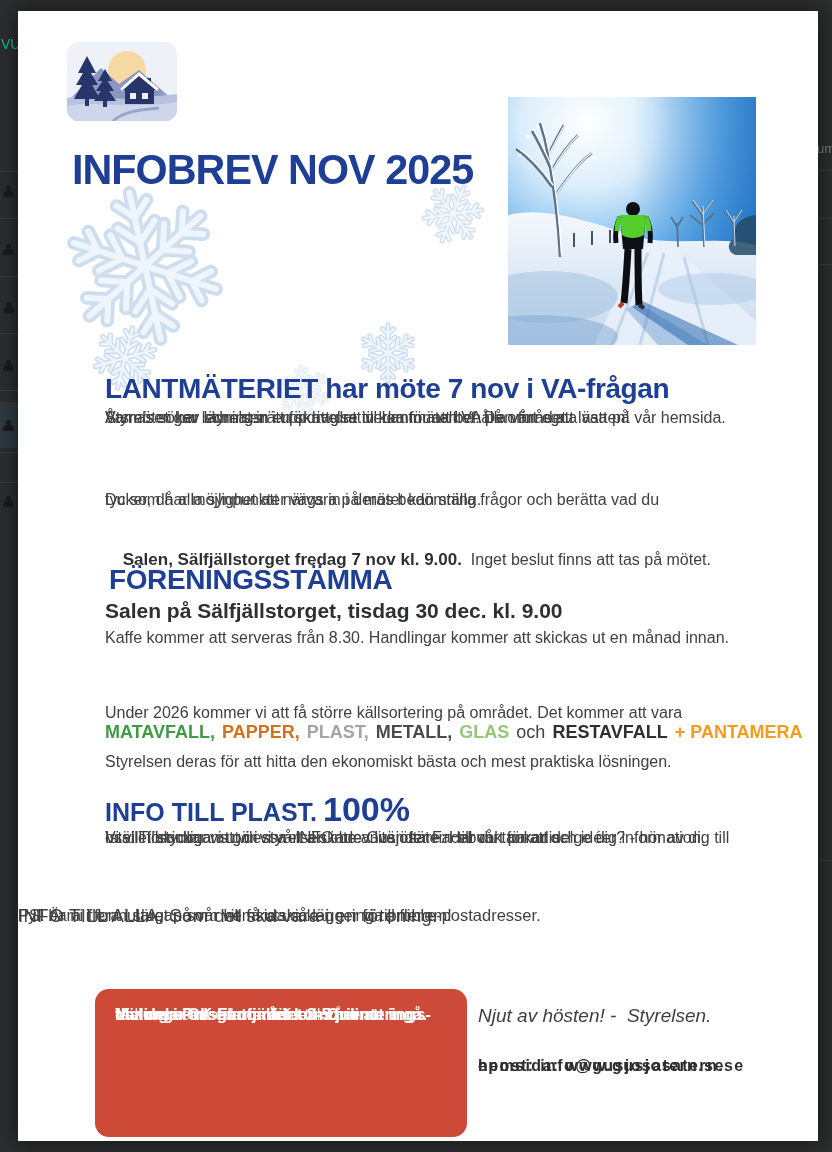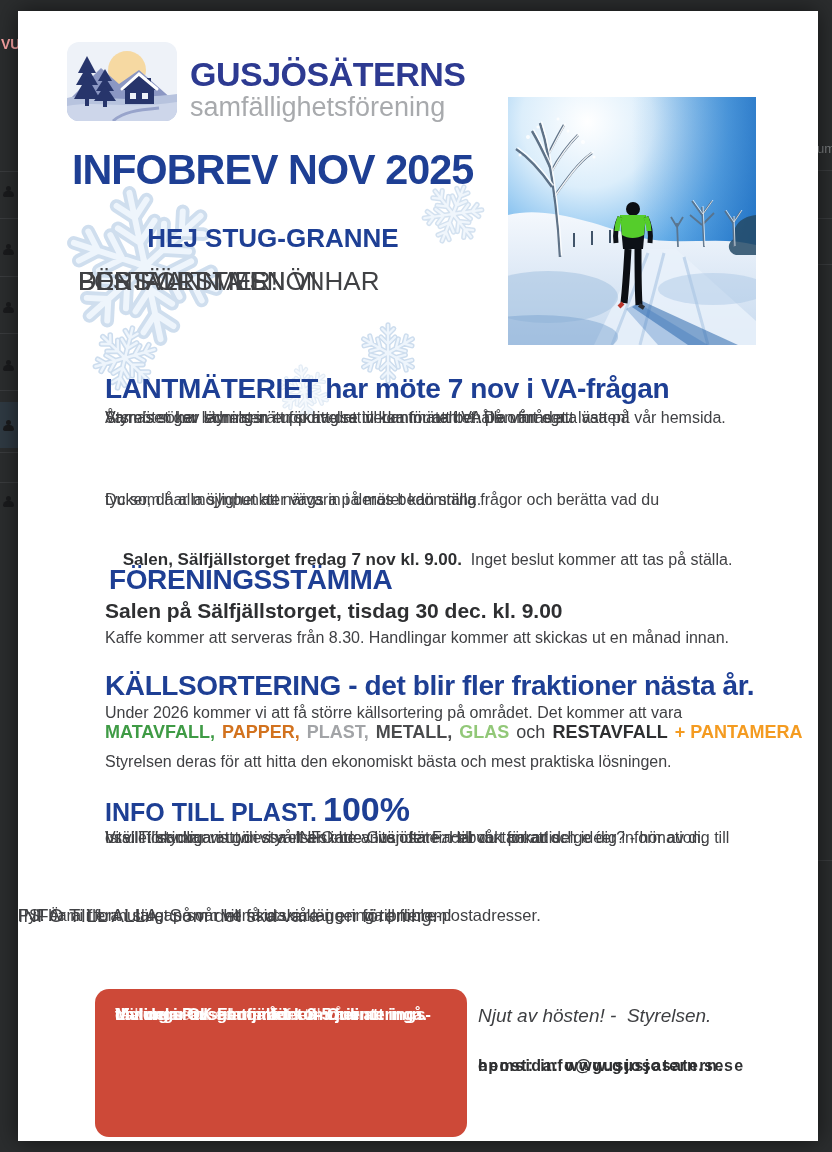--- a/index.html
+++ b/index.html
@@ -4,21 +4,21 @@
 <style>
   * { margin:0; padding:0; box-sizing:border-box; }
   html,body { width:832px; height:1152px; }
   body {
     position:relative; overflow:hidden;
     background:#2b2d2e;
     font-family:"Liberation Sans", sans-serif;
   }
   
   .bg-text { position:absolute; color:#8c8e90; font-size:14px; }
-  .bg-vu   { left:1px; top:36px; font-weight:700; color:#fca5a5; }
+  .bg-vu   { left:1px; top:36px; font-weight:400; color:#14b8a6; }
   .bg-tels { left:0;   top:455px; font-size:13px; color:#0ea5e9;padding-left:20px; }
   .bg-um   { left:817px; top:141px; font-size:13px; color:#787b7d; }
   .bg-hr   { position:absolute; left:0; width:18px; height:1px; background:#3a3c3e; }
   .bg-hr-r { position:absolute; left:818px; width:14px; height:1px; background:#3a3c3e; }
   .bg-selected { position:absolute; left:0; top:402px; width:18px; height:46px; background:#2f3a43; }
   .bg-person { position:absolute; left:2px; width:13px; height:11px; }
   .bg-person::before { content:""; position:absolute; left:4px; top:0; width:5px; height:5px; border-radius:50%; background:#1a1b1d; }
   .bg-person::after  { content:""; position:absolute; left:1px; top:5px; width:11px; height:6px; border-radius:5px 5px 2px 2px; background:#1a1b1d; }
 
   
@@ -169,51 +169,39 @@
         <rect x="58" y="47" width="29" height="15" fill="#27356b"></rect>
         <rect x="80" y="36" width="4" height="9" fill="#27356b"></rect>
         <polygon points="55,48 72,33 90,48" fill="#27356b"></polygon>
         <path d="M55,47 L72,32 L90,47" stroke="#ffffff" stroke-width="3" fill="none" stroke-linecap="round"></path>
         <rect x="63" y="51" width="6" height="6" fill="#eef2f8"></rect>
         <rect x="75" y="51" width="6" height="6" fill="#eef2f8"></rect>
       </g>
     </g>
   </svg>
 
-  <div class="wordmark">
-    <span class="org-name">GUSJÖSÄTERNS</span>
-    <span class="org-type">samfällighetsförening</span>
-  </div>
 
   <div class="title">INFOBREV NOV 2025</div>
 
   <svg class="flake" style="left:42px;top:170px;transform:rotate(-12deg);opacity:.95" width="170" height="170" viewBox="-50 -50 100 100">
       <use href="#flake"></use>
     </svg>
   <svg class="flake" style="left:402px;top:170px;transform:rotate(22deg);opacity:.85" width="66" height="66" viewBox="-50 -50 100 100">
       <use href="#flake"></use>
     </svg>
   <svg class="flake" style="left:72px;top:312px;transform:rotate(14deg)" width="70" height="70" viewBox="-50 -50 100 100">
       <use href="#flake"></use>
     </svg>
   <svg class="flake" style="left:338px;top:310px" width="64" height="64" viewBox="-50 -50 100 100">
       <use href="#flake"></use>
     </svg>
   <svg class="flake" style="left:258px;top:352px;transform:rotate(-8deg);opacity:.55" width="56" height="56" viewBox="-50 -50 100 100">
       <use href="#flake"></use>
     </svg>
 
-  <div class="greeting">
-    <span class="greet-head">HEJ STUG-GRANNE</span>
-    <span class="greet-lines">
-        <div>DEN FÖRSTA SNÖN</div>
-        <div>FÖRSVANN MEN VI HAR</div>
-        <div>BESTÄLLT MER!</div>
-      </span>
-  </div>
 
   <svg class="photo" width="248" height="248" viewBox="0 0 248 248">
     <defs>
       <radialGradient id="skyGlow" cx="0.32" cy="0.10" r="0.95">
         <stop offset="0" stop-color="#ffffff"></stop>
           <stop offset="0.28" stop-color="#dceefb"></stop>
         <stop offset="0.6" stop-color="#6fb5ec"></stop>
           <stop offset="1" stop-color="#1b76cc"></stop>
       </radialGradient>
       <linearGradient id="groundG" x1="0" y1="0" x2="0" y2="1">
@@ -287,28 +275,27 @@
       <path d="M130,152 C130,170 130,190 131,208" stroke="#0b0e13" stroke-width="7" fill="none"></path>
       <path d="M115,206 l-4,4" stroke="#b8342a" stroke-width="4"></path>
       <path d="M131,208 l5,3" stroke="#2a2d33" stroke-width="4"></path>
     </g>
   </svg>
 
   <div class="h-blue h-lant">LANTMÄTERIET har möte 7 nov i VA-frågan</div>
   <div class="bodytxt lant-p1"><div>Vamas söker ledningsrätt för att dra in kommunalt VA på området.</div><div>Årsmötet gav styrelsen i uppdrag att verka för att behålla vårt egna vatten!</div><div>Styrelsen har lämnat in en skrivelse till Lantmäteritet. Den finns att läsa på vår hemsida.</div></div>
   <div class="bodytxt lant-p2"><div>Du som har möjlighet att närvara på mötet kan ställa frågor och berätta vad du</div><div>tycker, då alla synpunkter vägs in i deras bedömning.</div></div>
   <div class="meeting">
-    <span class="b">Salen, Sälfjällstorget fredag 7 nov kl. 9.00.</span><span class="r">  Inget beslut kommer att tas på ställa.</span>
+    <span class="b">Salen, Sälfjällstorget fredag 7 nov kl. 9.00.</span><span class="r">  Inget beslut finns att tas på mötet.</span>
   </div>
 
   <div class="h-blue h-stamma">FÖRENINGSSTÄMMA</div>
   <div class="stamma-sub">Salen på Sälfjällstorget, tisdag 30 dec. kl. 9.00</div>
   <div class="bodytxt stamma-body">Kaffe kommer att serveras från 8.30. Handlingar kommer att skickas ut en månad innan.</div>
 
-  <div class="h-blue h-kall">KÄLLSORTERING - det blir fler fraktioner nästa år.</div>
   <div class="bodytxt kall-intro">Under 2026 kommer vi att få större källsortering på området. Det kommer att vara</div>
   <div class="kall-frac"><span style="color: rgb(63, 155, 69); font-weight: 800;">MATAVFALL,</span><span style="color: rgb(210, 114, 30); font-weight: 800;">PAPPER,</span><span style="color: rgb(162, 164, 167); font-weight: 800;">PLAST,</span><span style="color: rgb(74, 75, 77); font-weight: 800;">METALL,</span><span style="color: rgb(146, 200, 120); font-weight: 800;">GLAS</span><span style="color: rgb(64, 65, 68); font-weight: 400;">och</span><span style="color: rgb(46, 47, 49); font-weight: 800;">RESTAVFALL</span><span style="color: rgb(244, 155, 32); font-weight: 800;">+ PANTAMERA</span></div>
   <div class="bodytxt kall-outro">Styrelsen deras för att hitta den ekonomiskt bästa och mest praktiska lösningen.</div>
 
   <div class="h-info">
     <span class="sm">INFO TILL PLAST.</span><span class="bg">100%</span>
   </div>
   <div class="bodytxt info-body"><div>Vi vill förtydliga att vi i styrelsen inte använder Facebook för att delge dig information.</div><div>Istället skickar vi ut dessa  INFO-brev lite oftare. Har du tankar och idéer? - hör av dig till</div><div>oss. Tillsammans gör vi vårt älskade Gusjösätern till vårt paradis.</div></div>
 
   <div class="ps">

